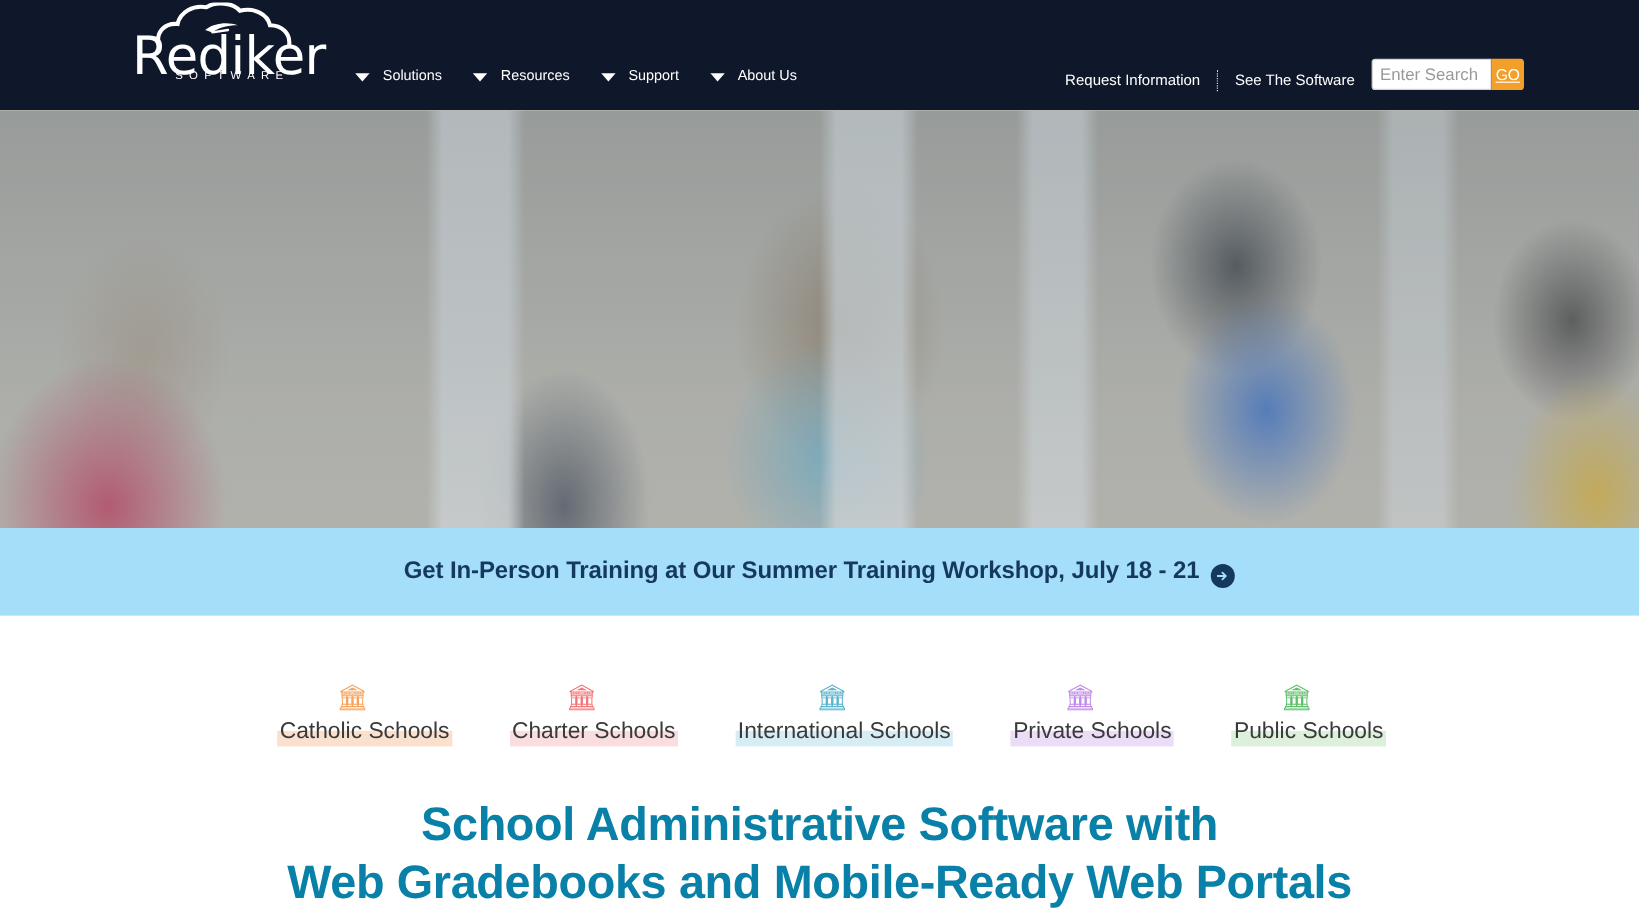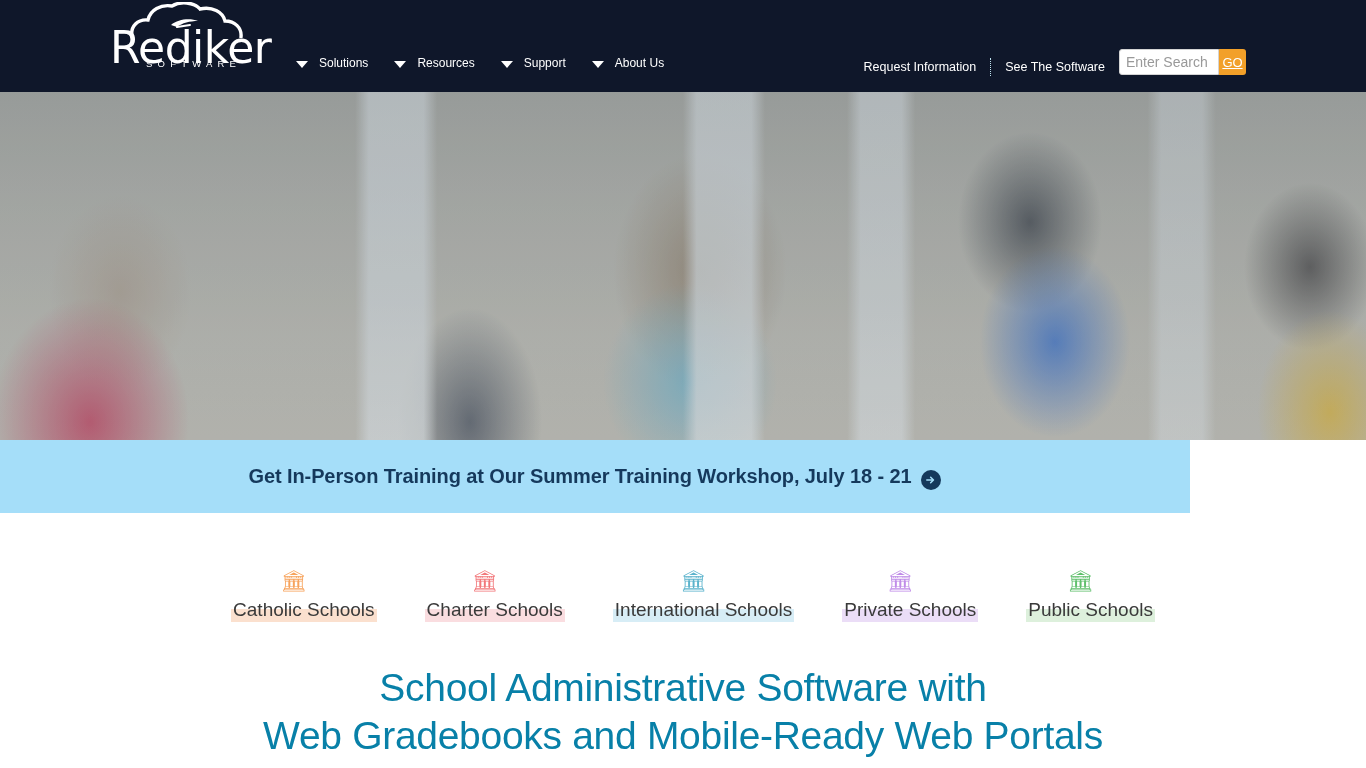--- a/index.html
+++ b/index.html
@@ -84,21 +84,21 @@
   }
   .nav-label {
     font-size: 12px;
     color: #ffffff;
     white-space: nowrap;
   }
 
   
   .util-nav {
     position: absolute;
-    right: 120px;
+    right: 96px;
     top: 52px;
     display: flex;
     align-items: center;
     height: 30px;
     margin-left: 44px;
   }
   .util-link {
     font-size: 12.5px;
     color: #ffffff;
     white-space: nowrap;
@@ -185,21 +185,21 @@
     background: linear-gradient(to bottom, rgba(30,55,75,0.34) 0%, rgba(35,60,80,0.30) 60%, rgba(40,65,85,0.26) 100%);
   }
   .hero-veil {
     position: absolute;
     inset: 0;
     background: rgba(255,255,255,0.16);
   }
 
   
   .promo-banner {
-    width: 1190px;
+    width: 1366px;
     height: 73px;
     background: #A5DEF9;
     display: flex;
     align-items: center;
     justify-content: center;
     cursor: pointer;
   }
   .promo-text {
     font-size: 20px;
     font-weight: bold;
@@ -255,21 +255,21 @@
 
   
   .headline {
     width: 1366px;
     text-align: center;
     padding-top: 42px;
   }
   .headline-line {
     font-size: 39px;
     line-height: 48px;
-    font-weight: normal;
+    font-weight: bold;
     color: #0880A8;
     letter-spacing: -0.3px;
   }
 </style>
 </head>
 <body>
 
 <header class="site-header" style="background: #0f172a;">
 
   <div class="logo-block">

